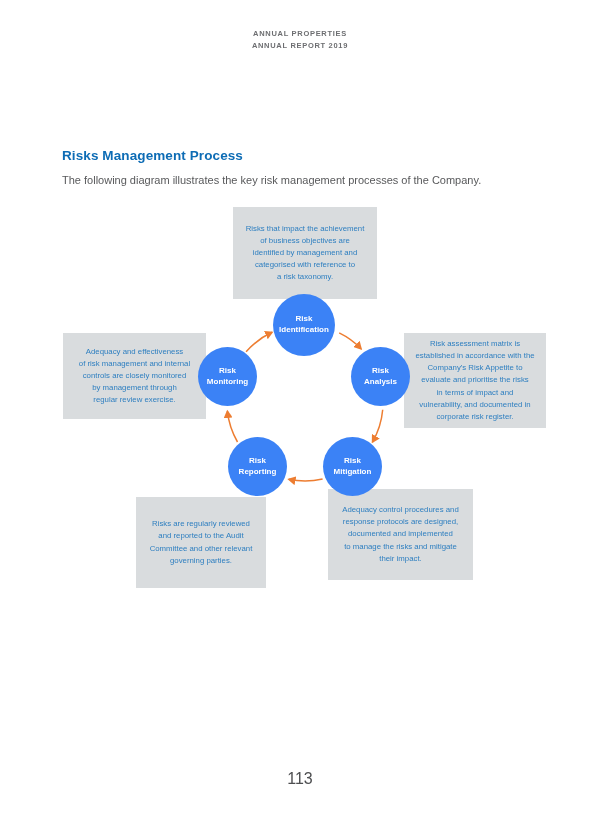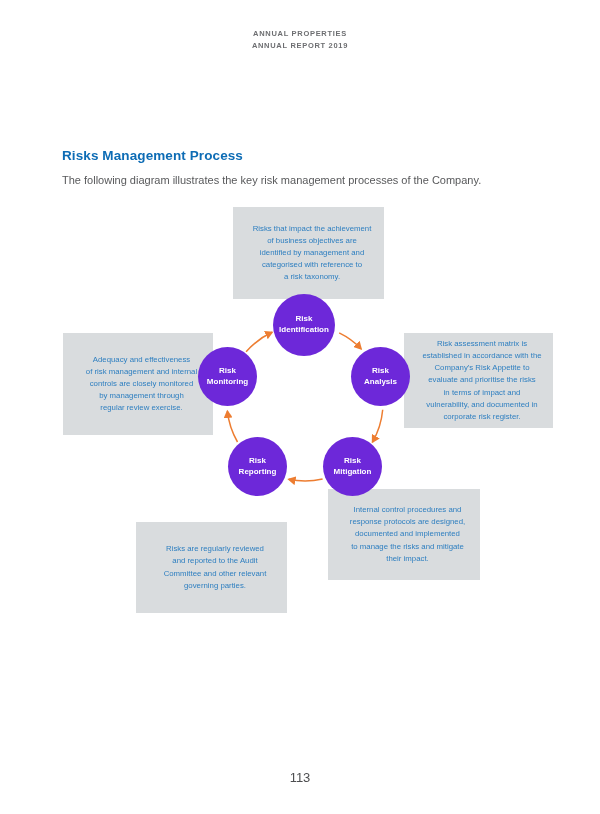--- a/index.html
+++ b/index.html
@@ -32,44 +32,43 @@
   .arrows-svg{position:absolute;left:0;top:0;}
   .desc-box{
     position:absolute;
     background:#d9dcde;
     color:#2e7fc0;
     font-size:7.8px;line-height:1.55;
     display:flex;align-items:center;justify-content:center;
     text-align:center;
     white-space:pre-line;
     z-index:1;
-    padding-left:7px;
   }
   .box-identification{left:233px;top:207px;width:144px;height:92px;}
-  .box-monitoring{left:63px;top:333px;width:143px;height:102px;justify-content:center;}
+  .box-monitoring{left:63px;top:333px;width:143px;height:86px;justify-content:center;}
   .box-analysis{left:404px;top:333px;width:142px;height:95px;}
-  .box-reporting{left:136px;top:489px;width:144px;height:91px;margin-top:33px;}
+  .box-reporting{left:136px;top:464px;width:130px;height:91px;margin-top:33px;}
   .box-mitigation{left:328px;top:489px;width:145px;height:91px;}
   .step-circle{
     position:absolute;border-radius:50%;
-    background:#6d28d9;color:#ffffff;
+    background:#3b82f6;color:#ffffff;
     font-weight:bold;font-size:8px;line-height:1.35;
     display:flex;align-items:center;justify-content:center;
     text-align:center;white-space:pre-line;
     z-index:3;
   }
   .circle-identification{left:273px;top:294px;width:62px;height:62px;}
   .circle-analysis{left:351px;top:347px;width:59px;height:59px;}
   .circle-mitigation{left:323px;top:437px;width:59px;height:59px;}
   .circle-reporting{left:228px;top:437px;width:59px;height:59px;}
   .circle-monitoring{left:198px;top:347px;width:59px;height:59px;}
   
   .page-number{
     position:absolute;left:0;top:770px;width:100%;
-    text-align:center;font-size:13px;color:#4d4e50;
+    text-align:center;font-size:16px;color:#4d4e50;
   }
 </style>
 </head>
 <body>
 
 <div class="page">
 
   <div class="running-header">
     <div>ANNUAL PROPERTIES</div>
     <div>ANNUAL REPORT 2019</div>
@@ -105,21 +104,21 @@
     <div class="desc-box box-analysis">
       <span>Risk assessment matrix is
 established in accordance with the
 Company's Risk Appetite to
 evaluate and prioritise the risks
 in terms of impact and
 vulnerability, and documented in
 corporate risk register.</span>
     </div>
     <div class="desc-box box-mitigation">
-      <span>Internal control procedures and
+      <span>Adequacy control procedures and
 response protocols are designed,
 documented and implemented
 to manage the risks and mitigate
 their impact.</span>
     </div>
     <div class="desc-box box-reporting">
       <span>Risks are regularly reviewed
 and reported to the Audit
 Committee and other relevant
 governing parties.</span>

